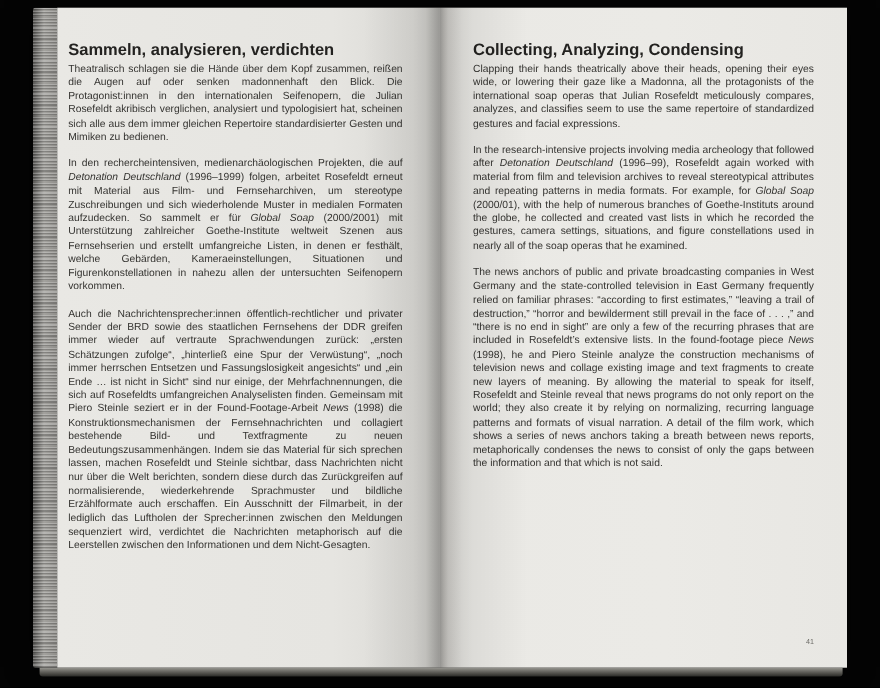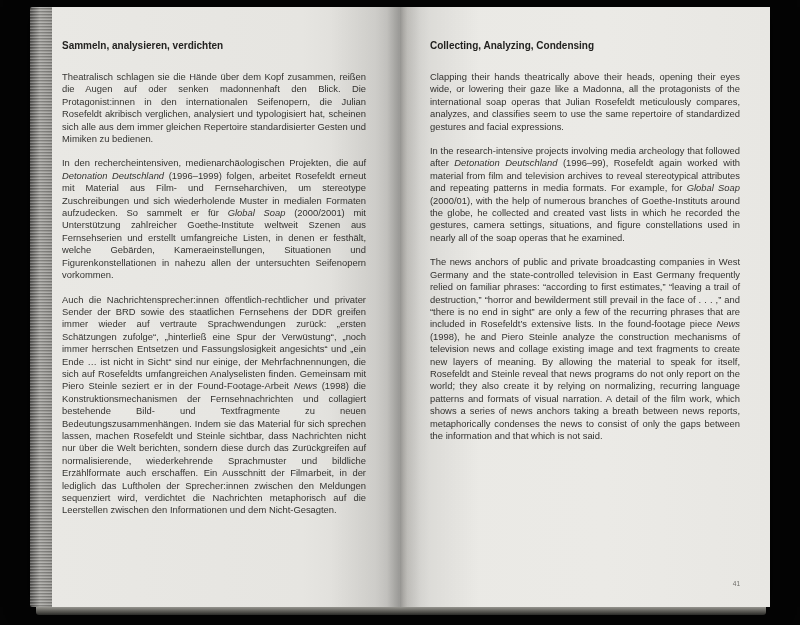--- a/index.html
+++ b/index.html
@@ -18,21 +18,21 @@
   .page-right{flex:1;
         background:linear-gradient(to right,#bbbab6 0,#dcdbd7 2%,#eae9e5 8%,#ebeae6 55%,#e8e7e3 100%);}
   .gutter{position:absolute;left:300px;width:150px;top:0;height:100%;pointer-events:none;
         background:linear-gradient(to right,rgba(0,0,0,0) 0%,rgba(0,0,0,0.08) 38%,rgba(0,0,0,0.22) 46%,rgba(60,56,52,0.22) 49%,rgba(0,0,0,0.07) 60%,rgba(0,0,0,0) 100%);}
   .book-bottom{position:absolute;left:36px;top:607px;width:730px;height:8px;
         background:linear-gradient(to bottom,#96958f,#55544f 60%,#2a2a27);
         border-radius:0 0 3px 3px;}
   .col{position:absolute;top:33px;}
   .col-left{left:10px;width:304px;}
   .col-right{left:30px;width:310px;}
-  .heading{margin:0 0 19px;font-size:10px;font-weight:bold;color:#232220;line-height:12px;}
+  .heading{margin:0 0 4px;font-size:15px;font-weight:bold;color:#232220;line-height:12px;}
   .para{margin:0 0 12px;font-size:9.4px;line-height:12.4px;color:#343330;
         text-align:justify;}
   .para:last-child{margin-bottom:0;}
   .it{font-style:italic;}
   .page-number{position:absolute;right:30px;bottom:20px;font-size:6.5px;color:#6d6c68;}
 </style>
 </head>
 <body>
 
 <div class="photo">

